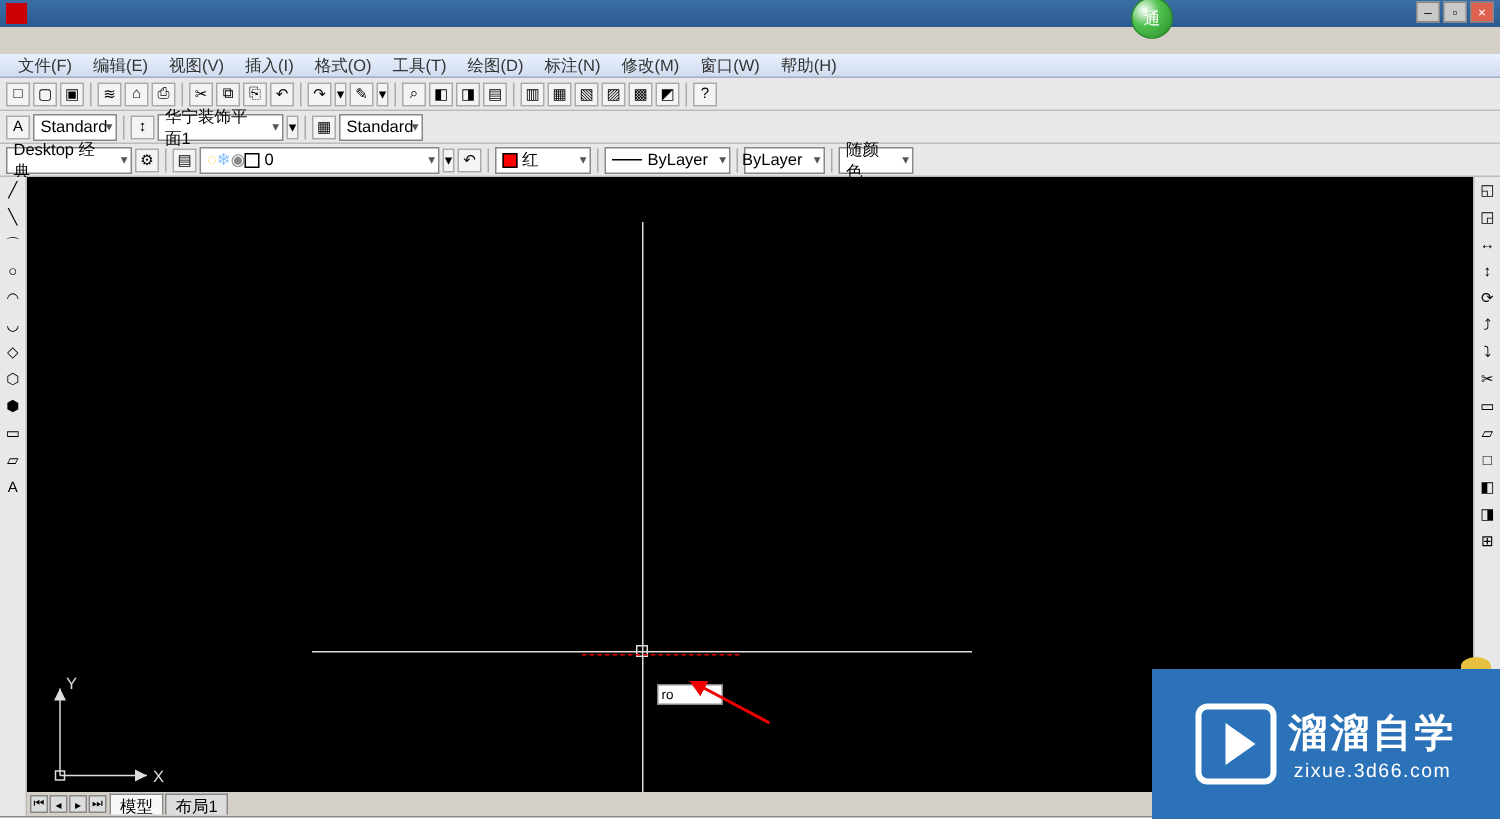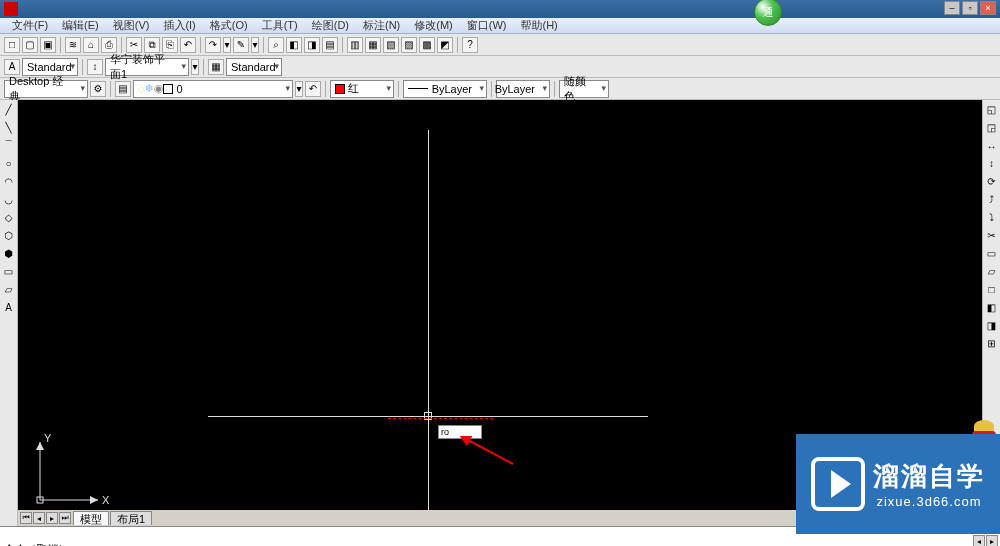--- a/index.html
+++ b/index.html
@@ -7,59 +7,59 @@
 
 .titlebar { height: 18px; background: linear-gradient(#3a6ea5, #2a5a8f); display: flex; align-items: center; color: #fff; padding-left: 4px; position: relative; }
 .titlebar .app-icon { width: 14px; height: 14px; background: #c00; margin-right: 4px; }
 .titlebar .title { font-size: 11px; white-space: nowrap; }
 .titlebar .window-controls { position: absolute; right: 4px; top: 1px; display: flex; gap: 2px; }
 .titlebar .window-controls span { width: 16px; height: 14px; background: #c8c8c8; border: 1px solid #888; display: inline-flex; align-items: center; justify-content: center; color: #000; font-size: 9px; }
 .titlebar .window-controls span:last-child { background: #e06050; color: #fff; }
 
 .orb { position: absolute; top: -2px; left: 754px; width: 28px; height: 28px; border-radius: 50%; background: radial-gradient(circle at 30% 30%, #fff, #4fc24f 40%, #2a8a2a); border: 1px solid #2a8a2a; display: flex; align-items: center; justify-content: center; color: #fff; font-size: 8px; }
 
-.menubar { height: 16px; background: linear-gradient(#e8f0fc, #d0dcf0); display: flex; align-items: center; padding-left: 6px; gap: 2px; font-size: 10px; color: #333; border-bottom: 1px solid #a0b0c8; }
+.menubar { height: 16px; background: linear-gradient(#e8f0fc, #d0dcf0); display: flex; align-items: center; padding-left: 6px; gap: 2px; font-size: 10px; color: #333; border-bottom: 1px solid #a0b0c8; margin-top: 18px; }
 .menubar span { padding: 1px 6px; }
 
 .toolbar-row { height: 22px; background: #e8e8e8; border-bottom: 1px solid #bbb; display: flex; align-items: center; padding-left: 4px; gap: 2px; font-size: 10px; }
 .tool-btn { width: 16px; height: 16px; border: 1px solid #aaa; background: #f4f4f4; display: inline-flex; align-items: center; justify-content: center; font-size: 10px; }
 .tool-sep { width: 1px; height: 16px; background: #aaa; margin: 0 2px; }
 .combo { height: 18px; border: 1px solid #888; background: #fff; display: flex; align-items: center; padding: 0 14px 0 4px; position: relative; font-size: 10px; }
 .combo::after { content: "▾"; position: absolute; right: 2px; top: 2px; font-size: 9px; color: #555; }
 .color-swatch { width: 10px; height: 10px; border: 1px solid #000; display: inline-block; margin-right: 3px; }
 
 .workspace { position: relative; height: 426px; background: #d4d0c8; display: flex; }
 .left-toolbar { width: 18px; background: #e8e8e8; border-right: 1px solid #bbb; display: flex; flex-direction: column; align-items: center; padding-top: 2px; gap: 4px; }
 .left-toolbar .tool-btn { width: 14px; height: 14px; border: none; background: none; }
 .canvas-area { flex: 1; background: #000; position: relative; }
 .right-toolbar { width: 18px; background: #e8e8e8; border-left: 1px solid #bbb; display: flex; flex-direction: column; align-items: center; padding-top: 2px; gap: 4px; }
 .right-toolbar .tool-btn { width: 14px; height: 14px; border: none; background: none; }
 
 .crosshair-h { position: absolute; left: 190px; top: 316px; width: 440px; height: 1px; background: #ddd; }
 .crosshair-v { position: absolute; left: 410px; top: 30px; width: 1px; height: 392px; background: #ddd; }
 .pick-box { position: absolute; left: 406px; top: 312px; width: 8px; height: 8px; border: 1px solid #ddd; background: transparent; }
 .red-line { position: absolute; left: 370px; top: 318px; width: 105px; height: 1px; border-top: 1px dashed #e00; }
-.input-box { position: absolute; left: 420px; top: 325px; width: 44px; height: 14px; background: #fff; border: 1px solid #888; font-size: 9px; padding-left: 2px; line-height: 12px; }
+.input-box { position: absolute; left: 420px; top: 338px; width: 44px; height: 14px; background: #fff; border: 1px solid #888; font-size: 9px; padding-left: 2px; line-height: 12px; }
 .arrow-annot { position: absolute; left: 440px; top: 336px; width: 60px; height: 30px; }
 .arrow-annot svg { width: 100%; height: 100%; }
 
 .ucs-icon { position: absolute; left: 10px; bottom: 12px; }
 .ucs-icon svg { overflow: visible; }
 
 .canvas-tabs { position: absolute; left: 0; bottom: 0; right: 0; height: 16px; background: #d4d0c8; display: flex; align-items: center; padding-left: 2px; font-size: 10px; }
 .canvas-tabs .nav-btn { width: 12px; height: 12px; border: 1px solid #888; background: #ddd; margin-right: 1px; display: flex; align-items: center; justify-content: center; font-size: 8px; }
 .canvas-tabs .tab { height: 14px; padding: 0 6px; background: #ddd; border: 1px solid #888; border-bottom: none; margin-left: 1px; }
 .canvas-tabs .tab.active { background: #f8f8f8; font-family: Liberation Serif, serif; }
 
 .cmd-area { border-top: 1px solid #888; background: #fff; font-family: "SimSun", monospace; font-size: 11px; }
 .cmd-line { padding: 16px 4px; height: 17px; line-height: 13px; border-bottom: 1px solid #eee; }
 .cmd-scroll { position: absolute; right: 2px; display: flex; gap: 1px; }
 .cmd-scroll span { width: 12px; height: 12px; border: 1px solid #888; background: #ddd; font-size: 8px; display: flex; align-items: center; justify-content: center; }
 
-.watermark-logo { position: absolute; right: 0; bottom: 12px; width: 204px; height: 100px; background: #2b72b8; display: flex; align-items: center; justify-content: center; gap: 8px; }
+.watermark-logo { position: absolute; right: 0; bottom: 0; width: 232px; height: 100px; background: #2b72b8; display: flex; align-items: center; justify-content: center; gap: 8px; }
 .play-icon-wm { width: 54px; height: 54px; border: 4px solid #fff; border-radius: 8px; display: flex; align-items: center; justify-content: center; }
 .play-icon-wm::before { content: ""; border-left: 20px solid #fff; border-top: 14px solid transparent; border-bottom: 14px solid transparent; margin-left: 6px; }
 .watermark-text { color: #fff; text-align: center; }
 .watermark-text .big { font-size: 26px; font-weight: bold; letter-spacing: 2px; }
 .watermark-text .small { font-size: 13px; letter-spacing: 1px; }
 
 .mascot { position: absolute; right: 2px; top: 320px; width: 28px; height: 36px; }
 .mascot .head { width: 20px; height: 12px; background: #e8c040; border-radius: 50% 50% 0 0; margin: 0 auto; }
 .mascot .body { width: 24px; height: 14px; background: #cc2020; border-radius: 4px; margin: -1px auto 0; }
 .mascot .base { width: 26px; height: 8px; background: #208020; border-radius: 2px; margin: 0 auto; }

